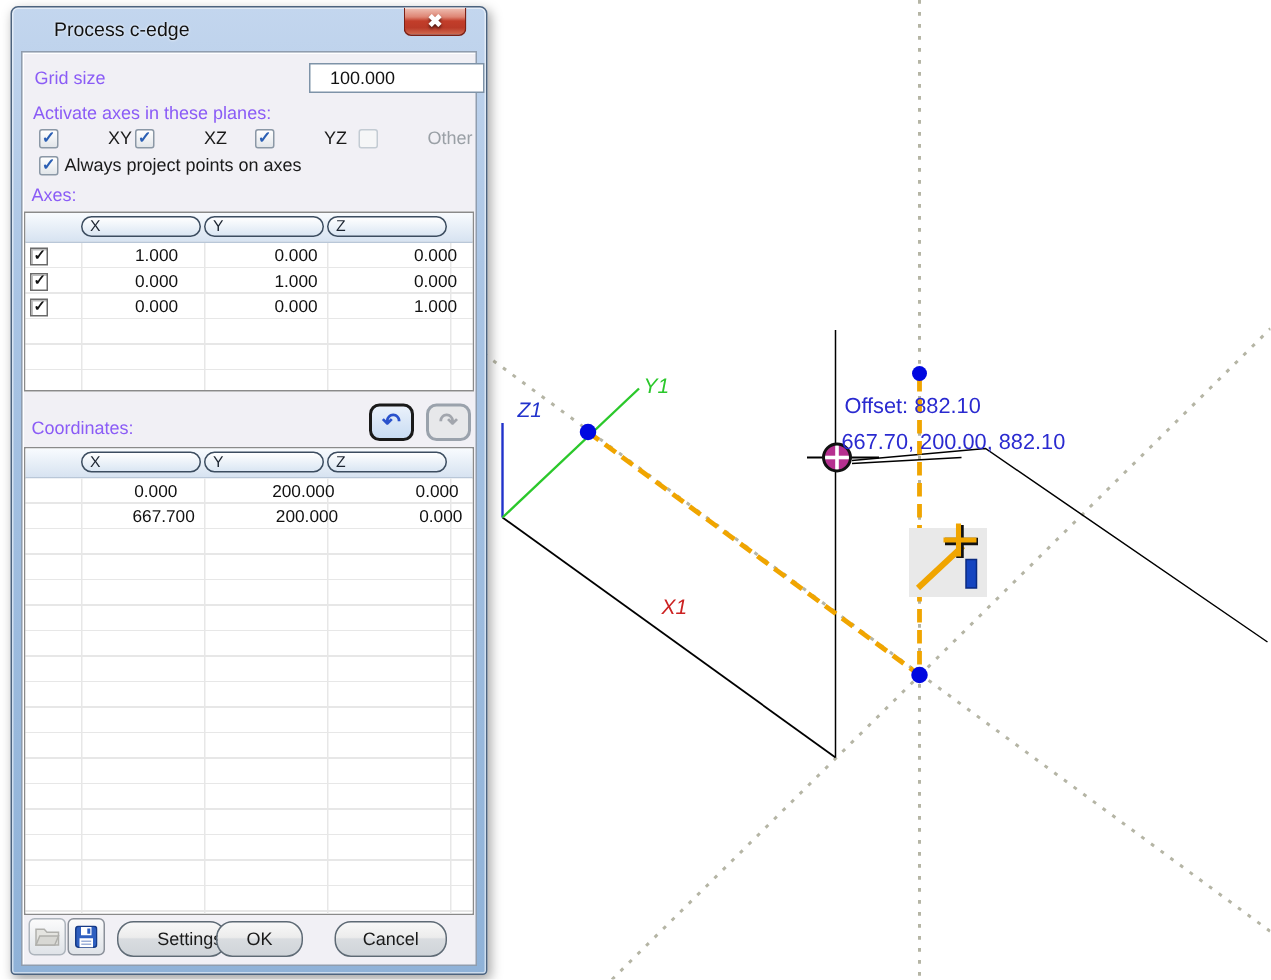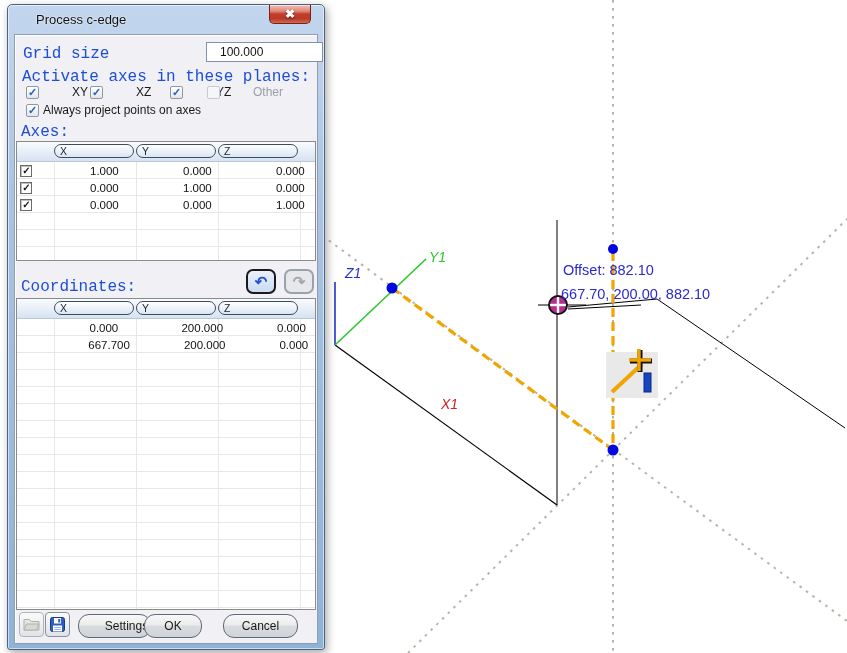--- a/index.html
+++ b/index.html
@@ -19,29 +19,29 @@
   .close-btn{position:absolute;right:13px;top:0;width:42px;height:19px;box-sizing:border-box;
     border:1px solid #7c2015;border-top:none;border-radius:0 0 5px 5px;
     background:linear-gradient(180deg,#f0c3b8 0%,#de8574 35%,#c23d2a 50%,#ba3a28 75%,#d06a50 100%);
     display:flex;align-items:center;justify-content:center;cursor:pointer;
     box-shadow:inset 0 1px 0 rgba(255,255,255,.5);}
   .close-btn span{color:#fff;font-size:12px;font-weight:bold;line-height:1;text-shadow:0 1px 2px rgba(0,0,0,.6);}
 
   .client{position:absolute;left:6px;top:29px;width:302px;height:608px;background:#f1f0f5;
     border:1px solid #8f9dae;box-shadow:inset 1px 1px 0 #ffffff;}
 
-  .lbl{position:absolute;font-size:16px;color:#1d4ed8;white-space:nowrap;font-family:Liberation Mono, monospace;}
+  .lbl{position:absolute;font-size:12px;color:#8b5cf6;white-space:nowrap;}
   #grid-size-label{left:8px;top:10px;}
   #grid-size-input{position:absolute;left:191px;top:7px;width:89px;height:16px;border:1px solid #7e93a8;
     background:#fff;font-family:"Liberation Sans",sans-serif;font-size:12px;padding:1px 13px;color:#111;}
   #activate-label{left:7px;top:33px;}
   #planes-row{position:absolute;left:0;top:50px;width:100%;height:16px;}
   .plane{position:absolute;display:flex;align-items:center;gap:29px;}
   .plane:nth-child(1){left:11px;} .plane:nth-child(2){left:75px;}
-  .plane:nth-child(3){left:139px;padding-left:16px;} .plane:nth-child(4){left:192px;}
+  .plane:nth-child(3){left:139px;padding-left:16px;} .plane:nth-child(4){left:224px;}
   .plabel{font-size:12px;color:#1a1a1a;margin-left:4px;}
   .plane.disabled .plabel{color:#9aa0a6;}
 
   .vcheck{width:13px;height:13px;box-sizing:border-box;border:1px solid #8b98a6;border-radius:2px;
     background:linear-gradient(180deg,#ffffff,#e2e6ea);display:inline-flex;align-items:center;justify-content:center;}
   .vcheck.checked::after{content:"✓";font-size:11px;font-weight:bold;color:#2b5fb4;line-height:1;}
   .plane.disabled .vcheck{border-color:#c3cbd3;background:#f5f6f7;}
 
   #always-row{position:absolute;left:11px;top:68px;display:flex;align-items:center;}
   #axes-label{left:6px;top:88px;}

